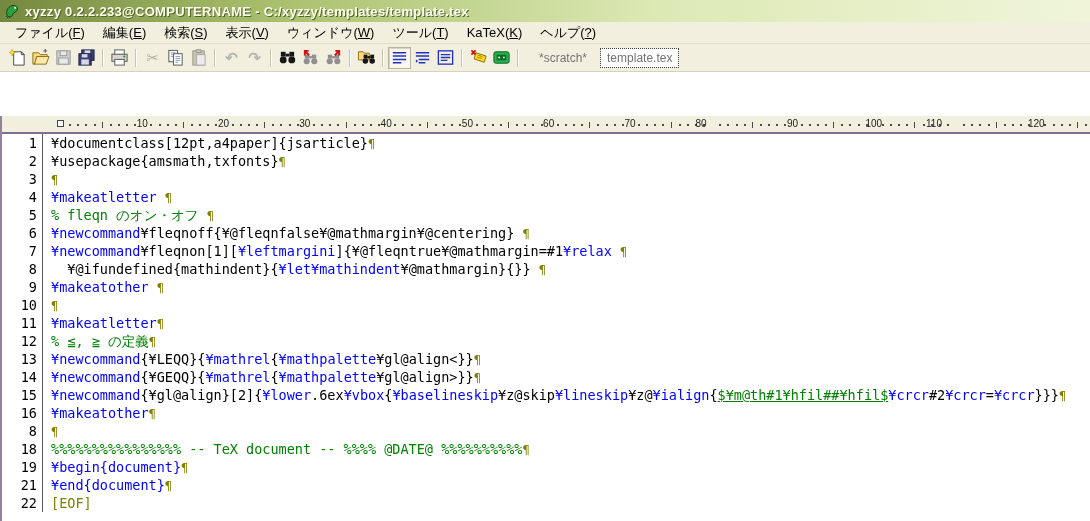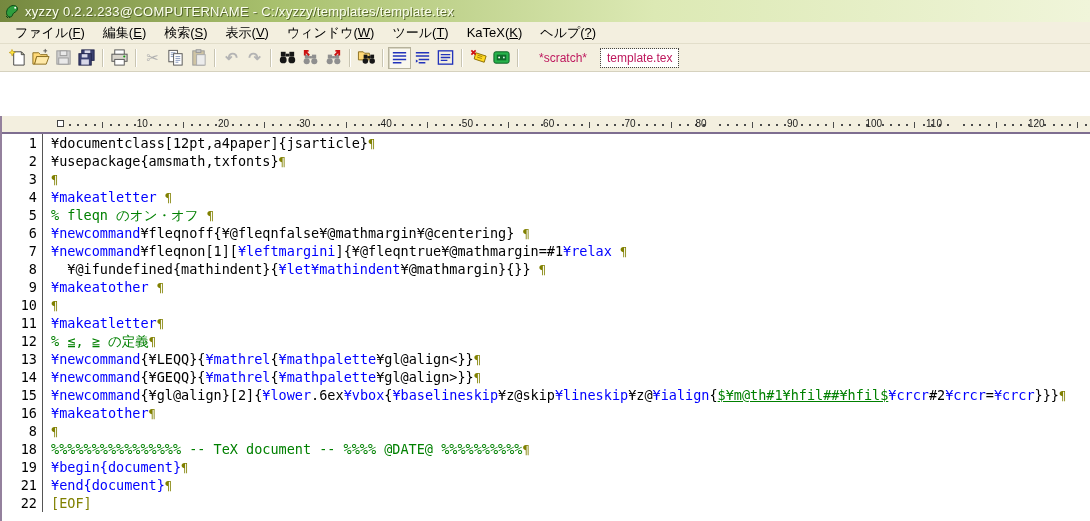--- a/index.html
+++ b/index.html
@@ -12,21 +12,21 @@
     width:1090px;height:521px;overflow:hidden;background:#fff;
     font-family:"Liberation Sans", sans-serif;
   }
   
   .titlebar{
     height:22px;display:flex;align-items:center;gap:5px;padding-left:4px;
     background:linear-gradient(90deg,#75883f 0%,#a8c06d 25%,#dce9b4 60%,#f0f5da 100%);
   }
   .app-icon{width:16px;height:16px;flex:0 0 auto;}
   .title-text{
-    font-size:13px;font-weight:normal;color:#fcfff0;
+    font-size:13px;font-weight:bold;color:#fcfff0;
     text-shadow:1px 1px 0 #55652a;letter-spacing:.3px;white-space:nowrap;
   }
   
   .menubar{
     height:22px;background:var(--barbg);display:flex;align-items:center;
     font-size:13px;color:#000;padding-left:6px;border-bottom:1px solid #e2deca;
   }
   .menu-item{padding:2px 9px;white-space:nowrap;cursor:default;}
   .menu-item u{text-decoration:underline;}
   
@@ -38,21 +38,21 @@
     width:23px;height:22px;display:flex;align-items:center;justify-content:center;
     flex:0 0 auto;border:1px solid transparent;
   }
   .tbtn.pressed{border:1px solid #b6b29c;background:#faf8ef;box-shadow:inset 1px 1px 0 #d8d4c2;}
   .tbtn svg{display:block;}
   .tsep{
     width:2px;height:18px;margin:0 4px;flex:0 0 auto;
     border-left:1px solid #c9c5b2;border-right:1px solid #ffffff;
   }
   .tabs{display:flex;align-items:center;gap:8px;margin-left:10px;font-size:12px;}
-  .tab{padding:2px 6px;white-space:nowrap;color:#be185d;}
+  .tab{padding:2px 6px;white-space:nowrap;color:#737373;}
   .tab.active{background:#fff;outline:1px dotted #444;}
   
   .content{border-left:2px solid var(--frame);height:449px;position:relative;margin-top:44px;}
   .ruler{
     height:18px;background:var(--barbg);position:relative;
     border-bottom:2px solid #7e6e90;overflow:hidden;
   }
   .rmarker{position:absolute;top:4px;width:7px;height:7px;background:#fff;border:1px solid #444;}
   .rdot{position:absolute;top:8px;width:2px;height:2px;background:#4a4a4a;}
   .rtick{position:absolute;top:6px;width:1px;height:6px;background:#4a4a4a;}

